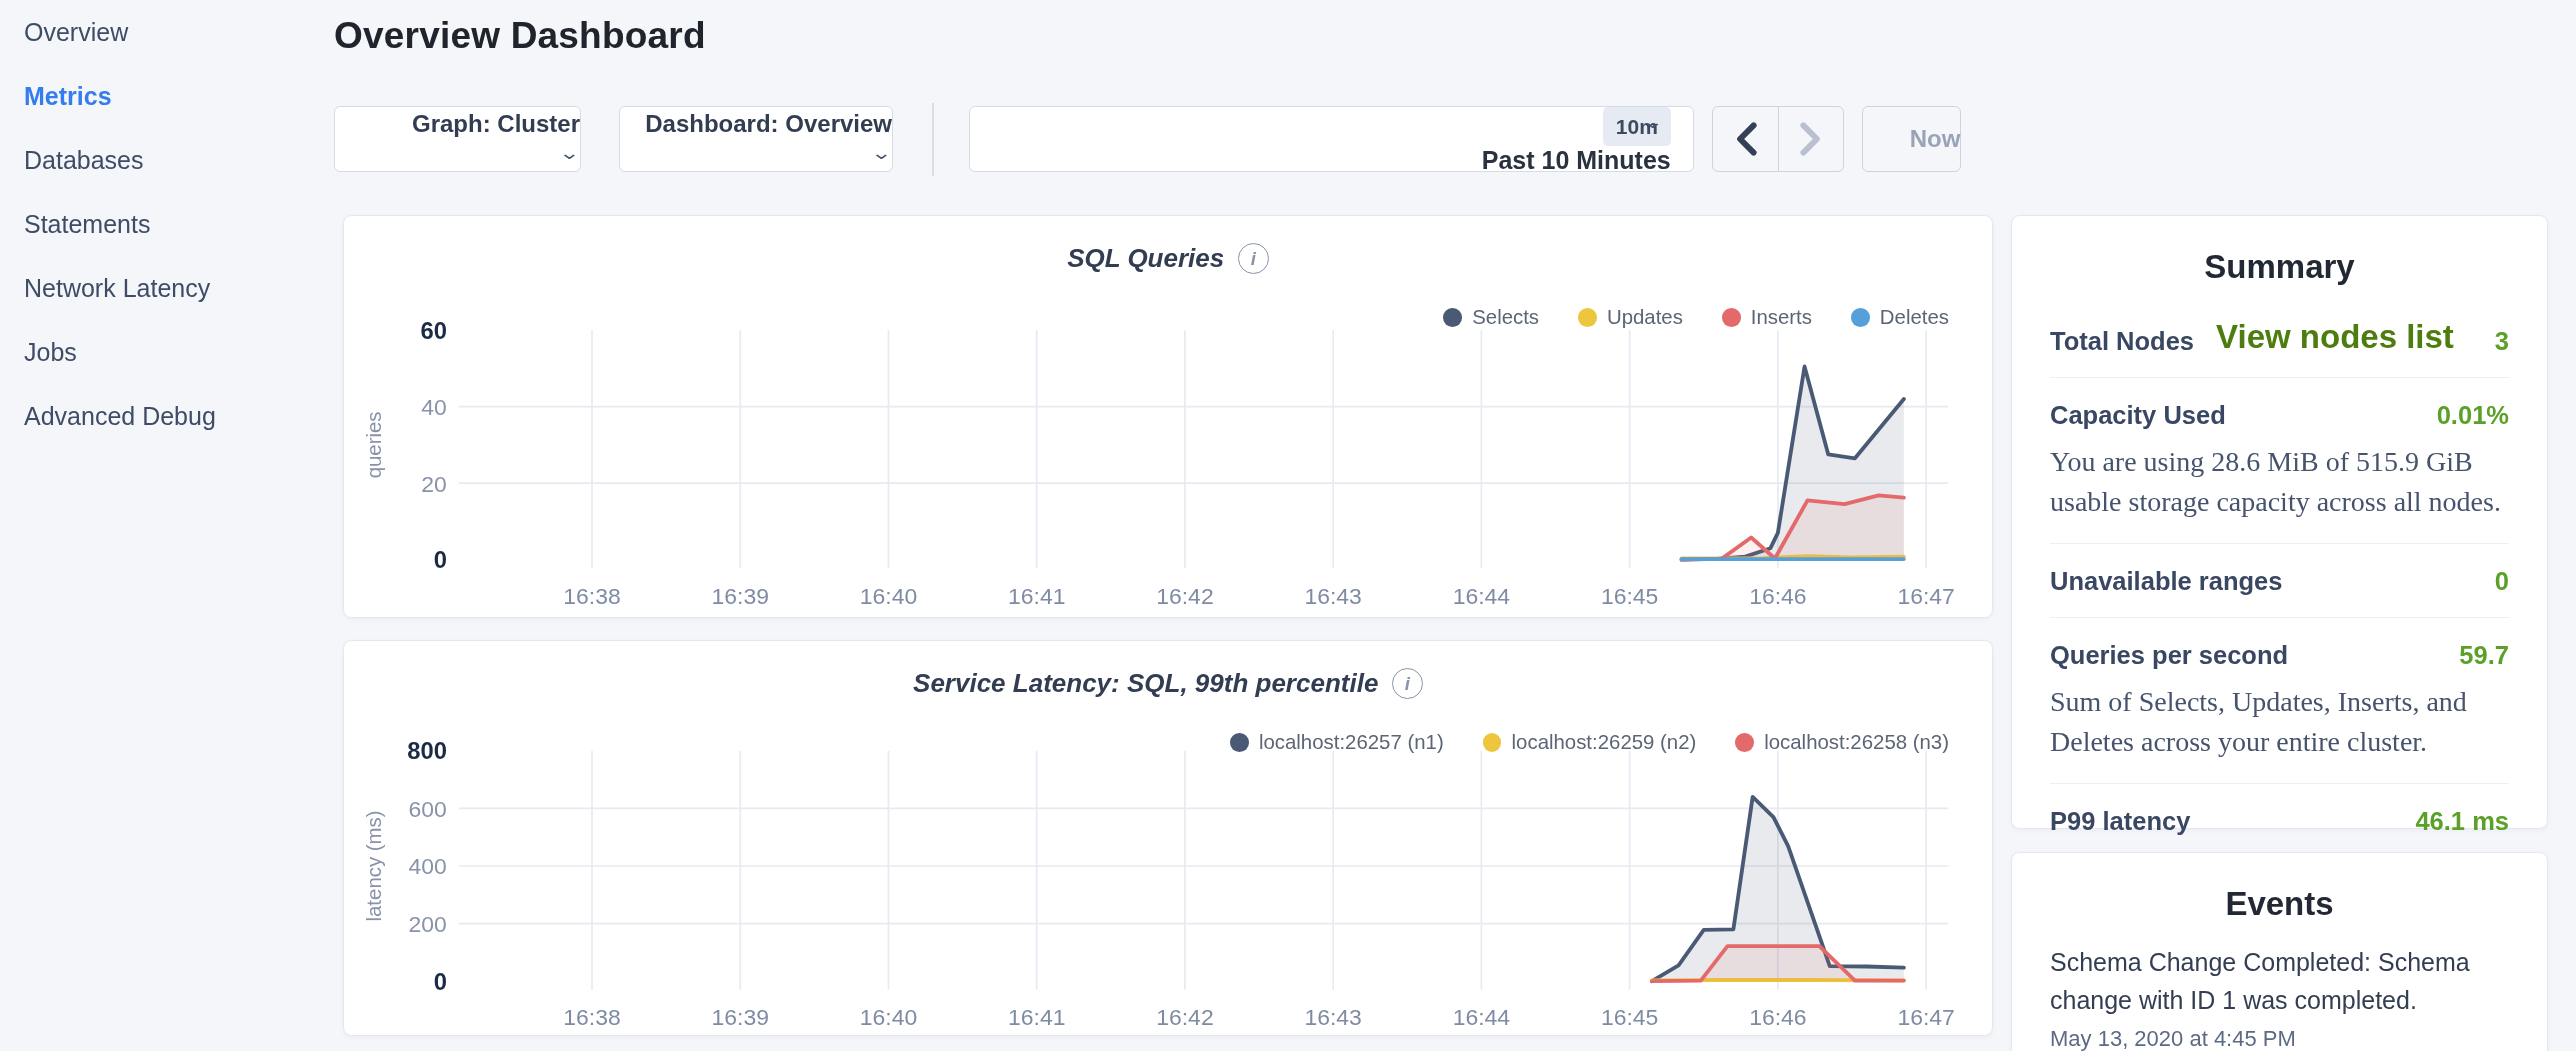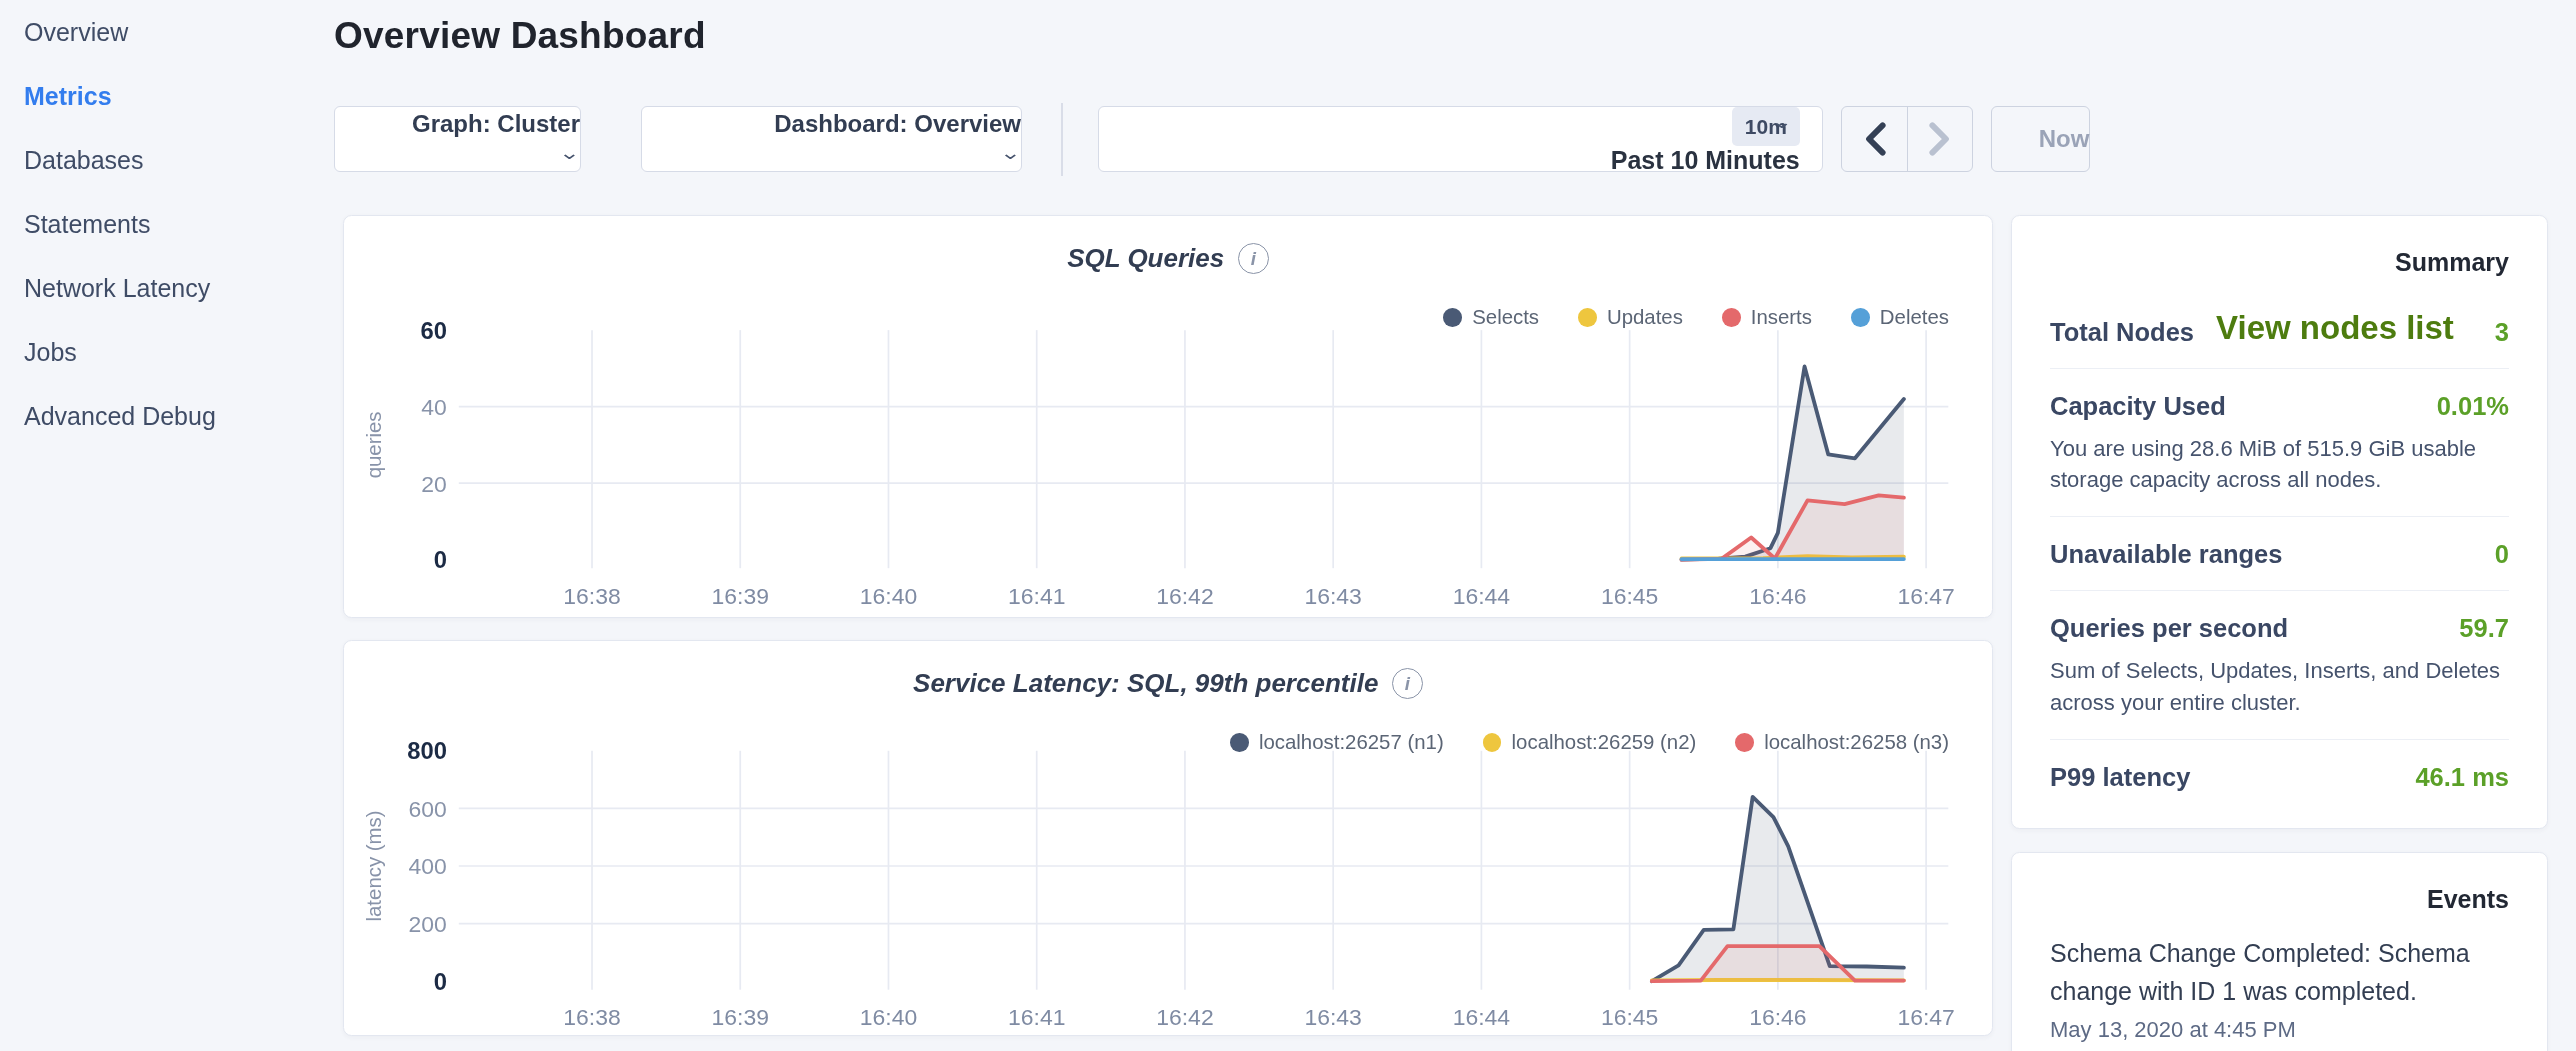--- a/index.html
+++ b/index.html
@@ -63,28 +63,28 @@
   .legend-row {
     position:absolute; top:90px; right:43px; display:flex; gap:39px; align-items:center;
   }
   .legend-item { display:flex; align-items:center; gap:10.2px; }
   .legend-dot { width:18.7px; height:18.7px; border-radius:50%; }
   .legend-label { font-size:20.4px; color:#5b6575; }
   .plot-svg { position:absolute; left:0; top:0; }
   
   .summary-card { left:2011px; top:215px; width:537px; height:614px; padding:0 38px; }
   .events-card  { left:2011px; top:852px; width:537px; height:255px; padding:0 38px; }
-  .panel-title { text-align:right; font-size:25px; font-weight:700; color:#222834; margin:32px 0 8.5px; }
+  .panel-title { text-align:center; font-size:33px; font-weight:700; color:#222834; margin:32px 0 8.5px; }
   .srow { padding:23px 0 21px; }
   .srow + .srow { border-top:1.7px solid #eceff5; }
   .srow-line { display:flex; align-items:flex-end; }
   .srow-label { font-size:25.5px; font-weight:700; color:#3a4763; }
   .srow-link { font-size:33px; font-weight:700; color:#4d7c0f; margin-left:22px; cursor:pointer; }
   .srow-value { margin-left:auto; font-size:25.5px; font-weight:700; color:#5ba028; white-space:nowrap; }
-  .srow-desc { margin-top:12px; font-size:22px; color:#46536d; line-height:1.43; }
+  .srow-desc { margin-top:12px; font-size:28px; color:#46536d; line-height:1.43;font-family:Liberation Serif, serif; }
   .event-item { margin-top:20.4px; }
   .event-msg { font-size:25px; color:#333e52; line-height:1.52; }
   .event-date { font-size:22px; color:#5d6a85; margin-top:6.8px; }
 </style>
 </head>
 <body>
 
 <nav class="sidebar" id="sidebar">
     <div class="nav-item">Overview</div>
     <div class="nav-item active">Metrics</div>
@@ -96,21 +96,21 @@
   </nav>
 
 <div class="main">
   <h1 class="page-title">Overview Dashboard</h1>
 
   <div class="controls">
     <div class="btn" style="width:247px">
       <span>Graph: Cluster</span>
       <span class="dd-chevron">⌄</span>
     </div>
-    <div class="btn" style="width:381px; margin-left:60px">
+    <div class="btn" style="width:274px; margin-left:38px">
       <span>Dashboard: Overview</span>
       <span class="dd-chevron">⌄</span>
     </div>
     <div class="vdivider"></div>
     <div class="btn time-widget">
       <span class="range-badge">10m</span>
       <span class="range-label">Past 10 Minutes</span>
       <span class="dd-chevron">⌄</span>
     </div>
     <div class="arrow-group">

